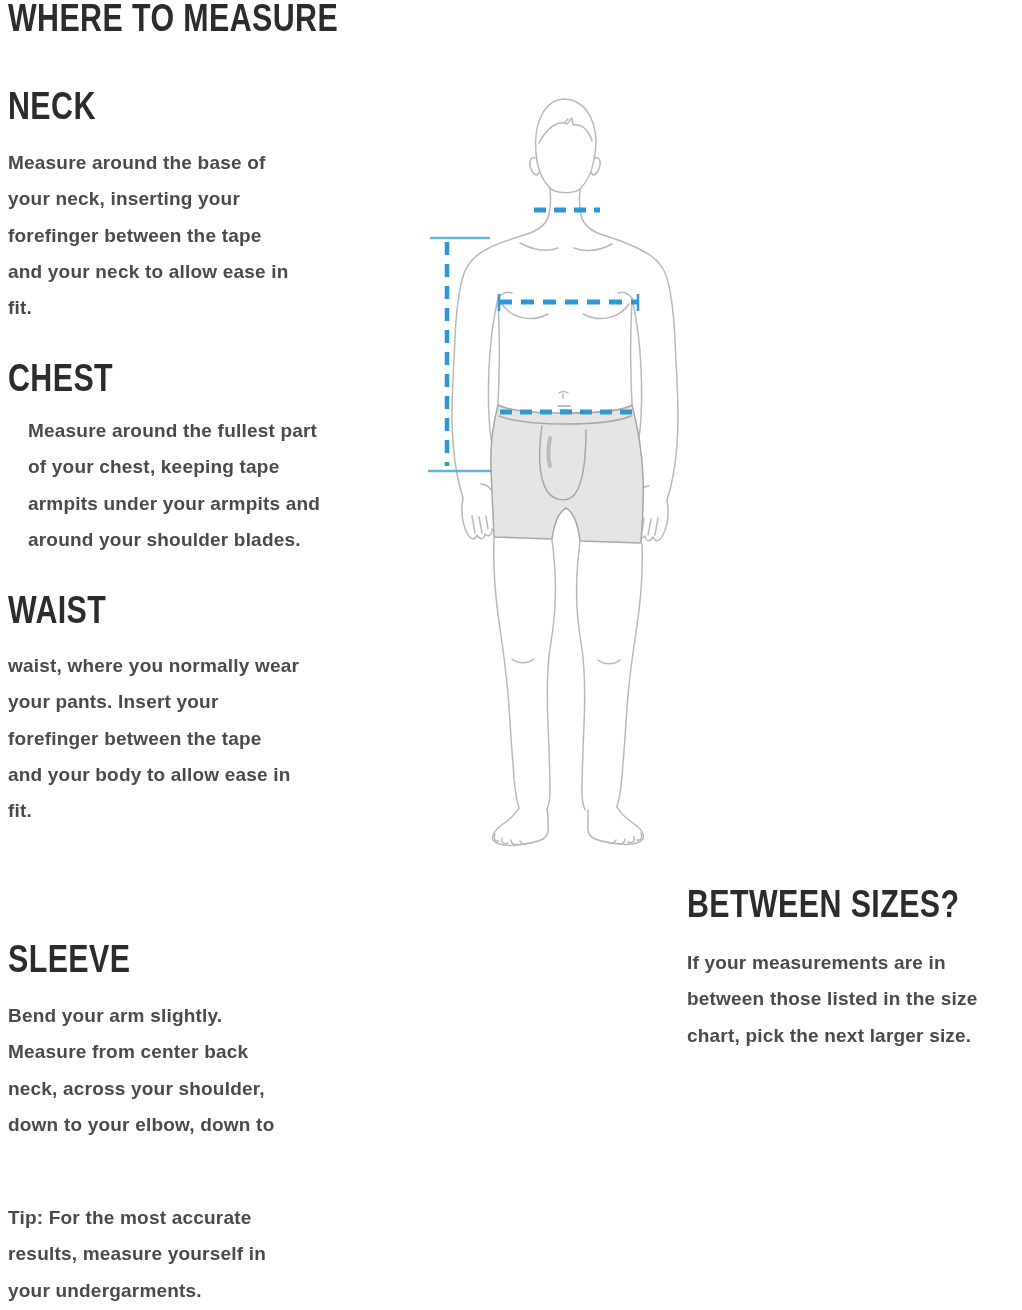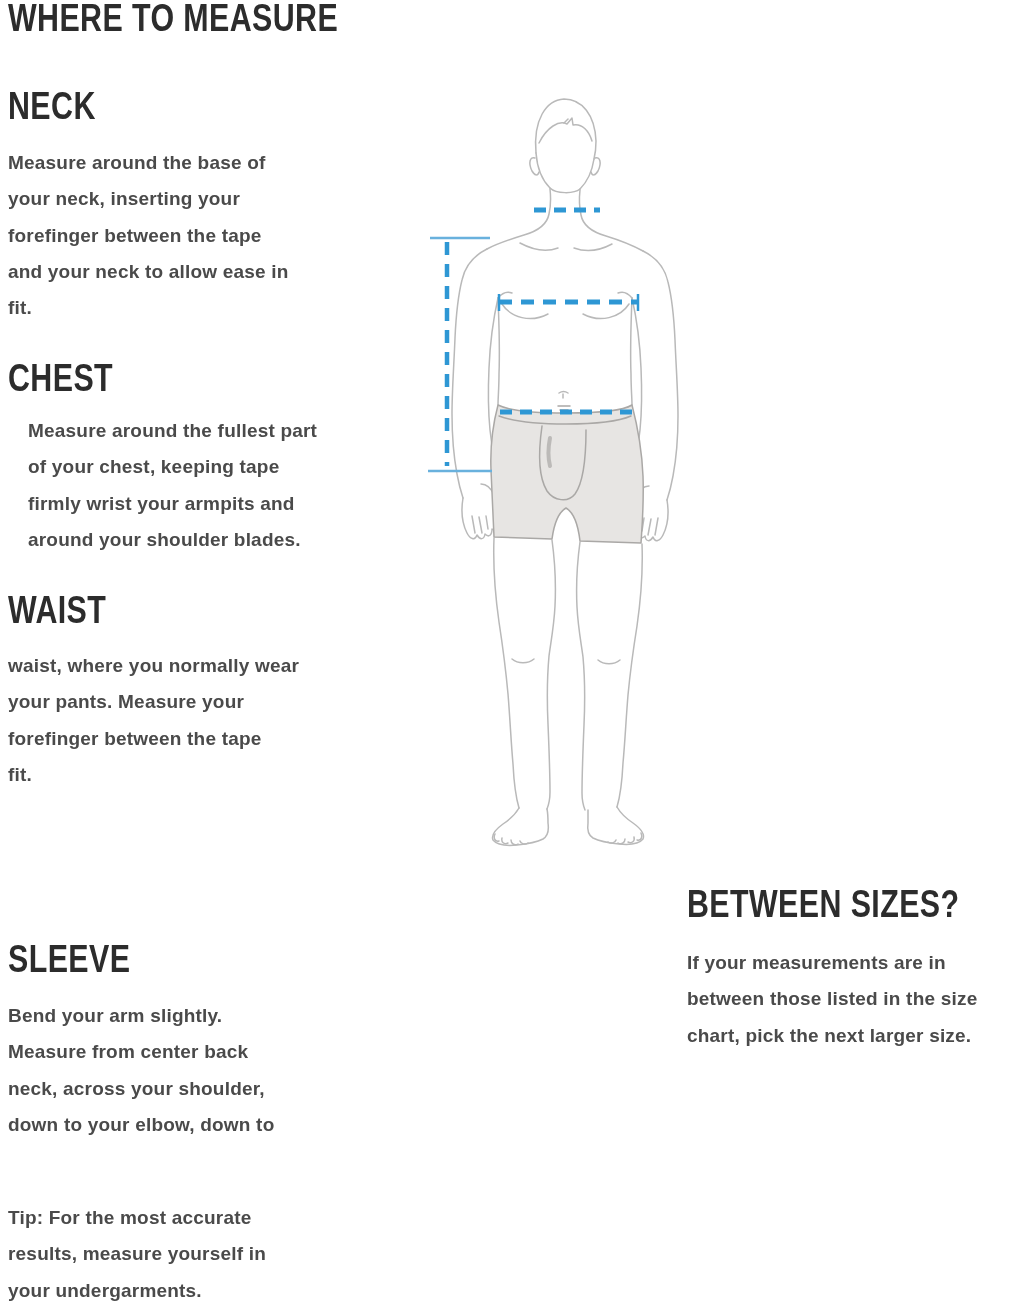--- a/index.html
+++ b/index.html
@@ -33,29 +33,30 @@
     <div class="bl">your neck, inserting your</div>
     <div class="bl">forefinger between the tape</div>
     <div class="bl">and your neck to allow ease in</div>
     <div class="bl">fit.</div>
   </div>
 
   <div class="hd" style="left:8px;top:359px;">CHEST</div>
   <div class="para" style="left:8px;top:413px;margin-left:20px;">
     <div class="bl">Measure around the fullest part</div>
     <div class="bl">of your chest, keeping tape</div>
-    <div class="bl">firmly wrist your armpits and</div>
+    <div class="bl">armpits under your armpits and</div>
     <div class="bl">around your shoulder blades.</div>
   </div>
 
   <div class="hd" style="left:8px;top:591px;">WAIST</div>
   <div class="para" style="left:8px;top:648px;">
     <div class="bl">waist, where you normally wear</div>
-    <div class="bl">your pants. Measure your</div>
+    <div class="bl">your pants. Insert your</div>
     <div class="bl">forefinger between the tape</div>
+    <div class="bl">and your body to allow ease in</div>
     <div class="bl">fit.</div>
   </div>
 
   <div class="hd" style="left:8px;top:940px;">SLEEVE</div>
   <div class="para" style="left:8px;top:998px;">
     <div class="bl">Bend your arm slightly.</div>
     <div class="bl">Measure from center back</div>
     <div class="bl">neck, across your shoulder,</div>
     <div class="bl">down to your elbow, down to</div>
   </div>

